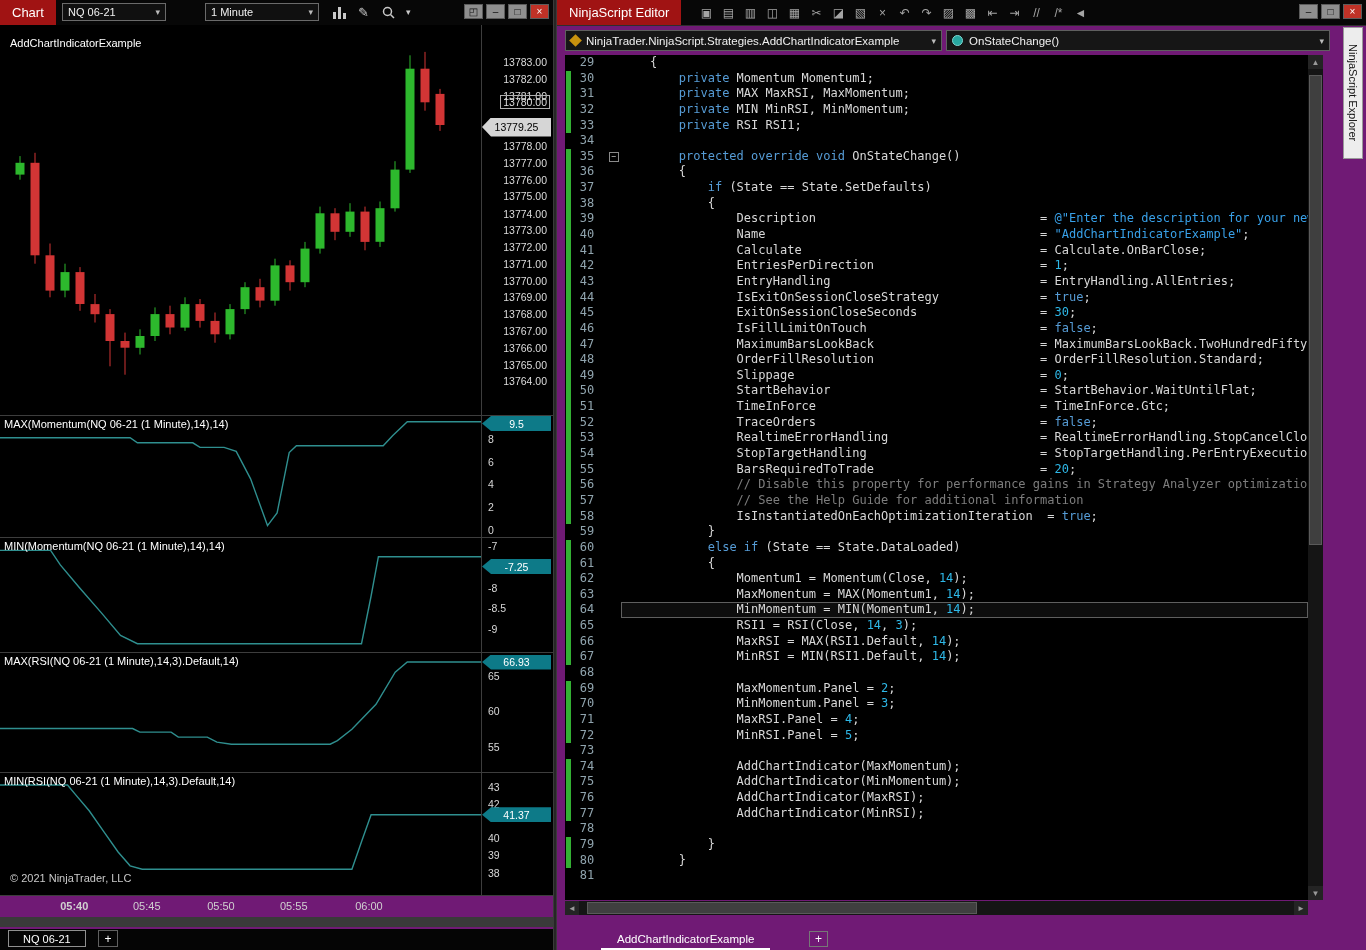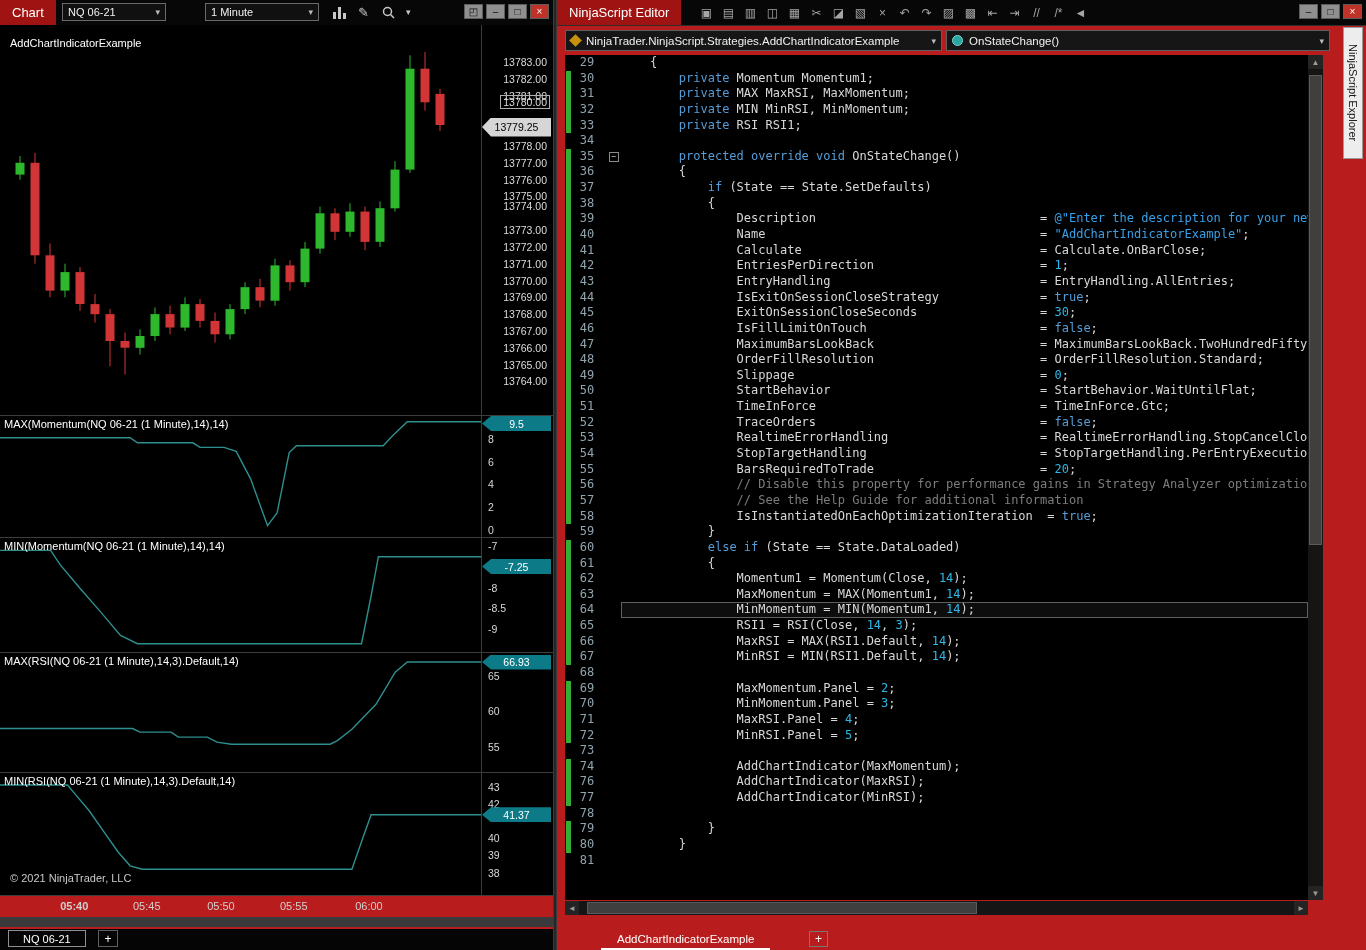--- a/index.html
+++ b/index.html
@@ -1,18 +1,18 @@
 <!DOCTYPE html>
 <html><head>
 <meta charset="utf-8">
 <style>
   html,body{margin:0;padding:0}
   body{width:1366px;height:950px;background:#262626;overflow:hidden;position:relative;
        font-family:"Liberation Sans",sans-serif;-webkit-font-smoothing:antialiased}
-  .win{position:absolute;background:#b91c1c;box-shadow:0 0 0 1px #3a3a3a}
+  .win{position:absolute;background:#701a75;box-shadow:0 0 0 1px #3a3a3a}
   
   .tbar{position:absolute;top:0;left:0;right:0;height:25px;background:#070707;border-bottom:1px solid #2e2e2e}
   .redblk{position:absolute;left:0;top:0;height:25px;padding:0 12px;background:#a01313;color:#fff;font-size:13px;display:flex;align-items:center;white-space:nowrap}
   .sel{position:absolute;top:3px;height:18px;background:#101010;border:1px solid #6a6a6a;color:#f0f0f0;font-size:11px;display:flex;align-items:center;padding:0 5px;box-sizing:border-box;white-space:nowrap}
   .sel .chev{margin-left:auto;font-size:9px;color:#bbb;padding-left:5px}
   .cticon{position:absolute;top:4px;color:#c9c9c9;font-size:13px;height:16px;display:flex;align-items:center}
   .wbtns{position:absolute;right:4px;top:4px;display:flex;gap:3px}
   .wbtn{width:19px;height:15px;background:#8f8f8f;color:#101010;font-size:10px;display:flex;align-items:center;justify-content:center;border:1px solid #5c5c5c;box-sizing:border-box}
   .wbtn.close{background:#bf3227;color:#fff}
   
@@ -164,21 +164,21 @@
     <div class="ovl">AddChartIndicatorExample</div>
     <div class="axiscol">
         <div class="pxl" style="top: 30.9828px;">13783.00</div>
         <div class="pxl" style="top: 47.7931px;">13782.00</div>
         <div class="pxl" style="top: 64.6034px;">13781.00</div>
         <div class="pxl boxed" style="top: 70px;">13780.00</div>
         <div class="pxl" style="top: 115.034px;">13778.00</div>
         <div class="pxl" style="top: 131.845px;">13777.00</div>
         <div class="pxl" style="top: 148.655px;">13776.00</div>
         <div class="pxl" style="top: 165.466px;">13775.00</div>
-        <div class="pxl" style="top: 175px;">13774.00</div>
+        <div class="pxl" style="top: 183px;">13774.00</div>
         <div class="pxl" style="top: 199.086px;">13773.00</div>
         <div class="pxl" style="top: 215.897px;">13772.00</div>
         <div class="pxl" style="top: 232.707px;">13771.00</div>
         <div class="pxl" style="top: 249.517px;">13770.00</div>
         <div class="pxl" style="top: 266.328px;">13769.00</div>
         <div class="pxl" style="top: 283.138px;">13768.00</div>
         <div class="pxl" style="top: 299.948px;">13767.00</div>
         <div class="pxl" style="top: 316.759px;">13766.00</div>
         <div class="pxl" style="top: 333.569px;">13765.00</div>
         <div class="pxl" style="top: 350.379px;">13764.00</div>
@@ -343,20 +343,21 @@
       <div class="cl"><span class="chgbar on"></span><span class="lnum">65</span><span class="foldc"></span><span class="codetext"><span class="tk-p">                </span><span class="tk-p">RSI1 = RSI(Close, </span><span class="tk-n">14</span><span class="tk-p">, </span><span class="tk-n">3</span><span class="tk-p">);</span></span></div>
       <div class="cl"><span class="chgbar on"></span><span class="lnum">66</span><span class="foldc"></span><span class="codetext"><span class="tk-p">                </span><span class="tk-p">MaxRSI = MAX(RSI1.Default, </span><span class="tk-n">14</span><span class="tk-p">);</span></span></div>
       <div class="cl"><span class="chgbar on"></span><span class="lnum">67</span><span class="foldc"></span><span class="codetext"><span class="tk-p">                </span><span class="tk-p">MinRSI = MIN(RSI1.Default, </span><span class="tk-n">14</span><span class="tk-p">);</span></span></div>
       <div class="cl"><span class="chgbar"></span><span class="lnum">68</span><span class="foldc"></span><span class="codetext"></span></div>
       <div class="cl"><span class="chgbar on"></span><span class="lnum">69</span><span class="foldc"></span><span class="codetext"><span class="tk-p">                </span><span class="tk-p">MaxMomentum.Panel = </span><span class="tk-n">2</span><span class="tk-p">;</span></span></div>
       <div class="cl"><span class="chgbar on"></span><span class="lnum">70</span><span class="foldc"></span><span class="codetext"><span class="tk-p">                </span><span class="tk-p">MinMomentum.Panel = </span><span class="tk-n">3</span><span class="tk-p">;</span></span></div>
       <div class="cl"><span class="chgbar on"></span><span class="lnum">71</span><span class="foldc"></span><span class="codetext"><span class="tk-p">                </span><span class="tk-p">MaxRSI.Panel = </span><span class="tk-n">4</span><span class="tk-p">;</span></span></div>
       <div class="cl"><span class="chgbar on"></span><span class="lnum">72</span><span class="foldc"></span><span class="codetext"><span class="tk-p">                </span><span class="tk-p">MinRSI.Panel = </span><span class="tk-n">5</span><span class="tk-p">;</span></span></div>
       <div class="cl"><span class="chgbar"></span><span class="lnum">73</span><span class="foldc"></span><span class="codetext"></span></div>
       <div class="cl"><span class="chgbar on"></span><span class="lnum">74</span><span class="foldc"></span><span class="codetext"><span class="tk-p">                </span><span class="tk-p">AddChartIndicator(MaxMomentum);</span></span></div>
+      <div class="cl"><span class="chgbar on"></span><span class="lnum">75</span><span class="foldc"></span><span class="codetext"><span class="tk-p">                </span><span class="tk-p">AddChartIndicator(MinMomentum);</span></span></div>
       <div class="cl"><span class="chgbar on"></span><span class="lnum">76</span><span class="foldc"></span><span class="codetext"><span class="tk-p">                </span><span class="tk-p">AddChartIndicator(MaxRSI);</span></span></div>
       <div class="cl"><span class="chgbar on"></span><span class="lnum">77</span><span class="foldc"></span><span class="codetext"><span class="tk-p">                </span><span class="tk-p">AddChartIndicator(MinRSI);</span></span></div>
       <div class="cl"><span class="chgbar"></span><span class="lnum">78</span><span class="foldc"></span><span class="codetext"></span></div>
       <div class="cl"><span class="chgbar on"></span><span class="lnum">79</span><span class="foldc"></span><span class="codetext"><span class="tk-p">            </span><span class="tk-p">}</span></span></div>
       <div class="cl"><span class="chgbar on"></span><span class="lnum">80</span><span class="foldc"></span><span class="codetext"><span class="tk-p">        </span><span class="tk-p">}</span></span></div>
       <div class="cl"><span class="chgbar"></span><span class="lnum">81</span><span class="foldc"></span><span class="codetext"></span></div>
     </div>
 
   <div class="vscroll">
     <div class="varrow" style="top:0">▲</div>

